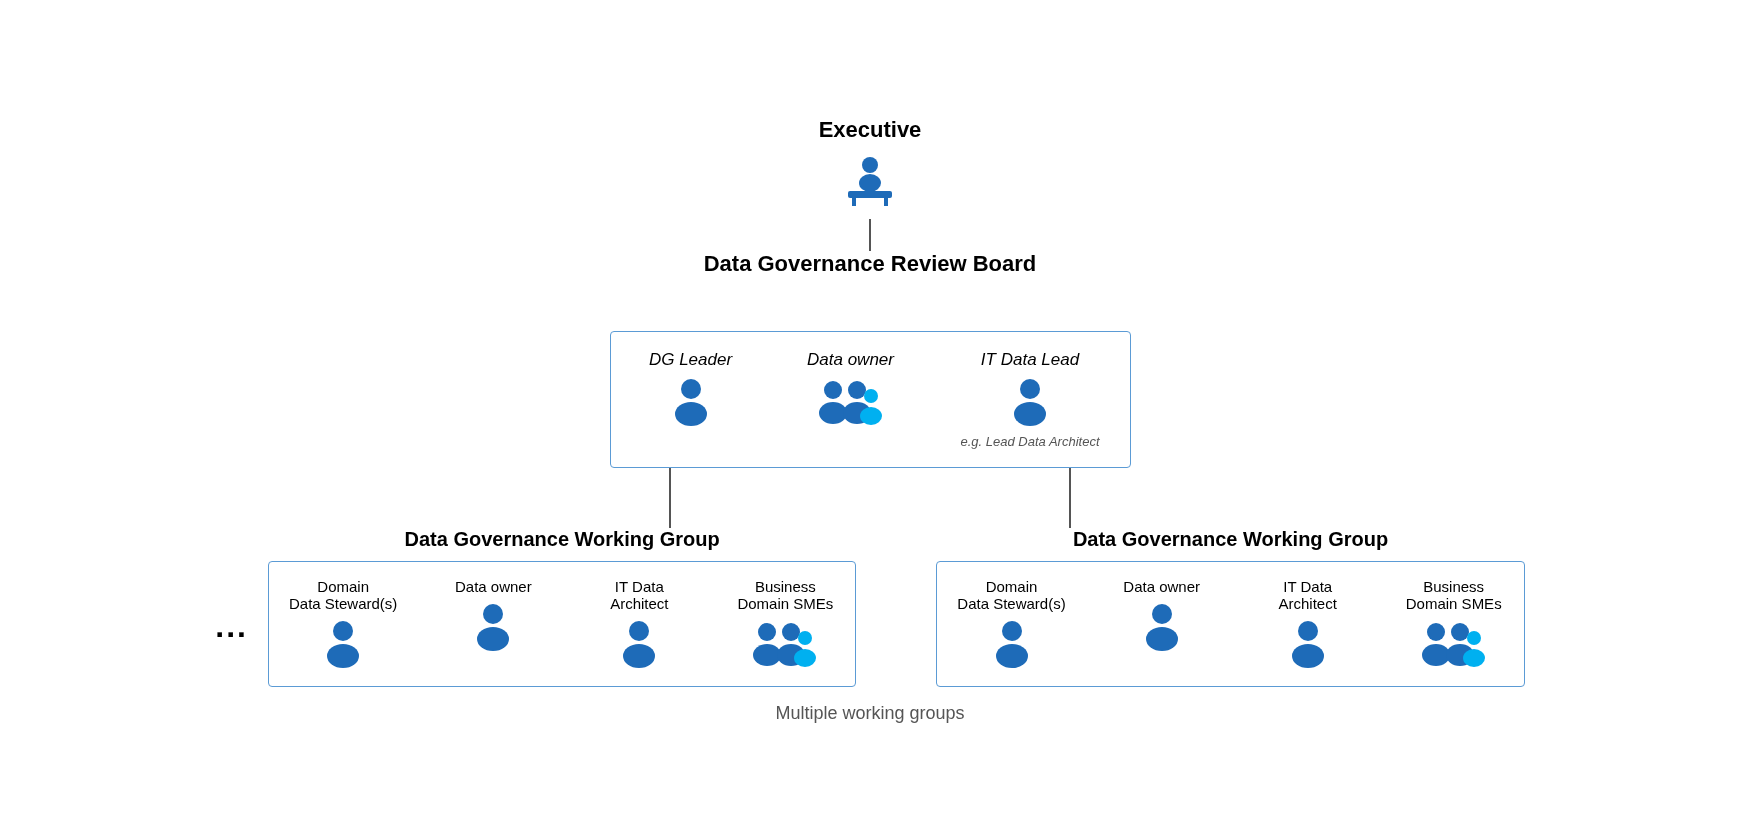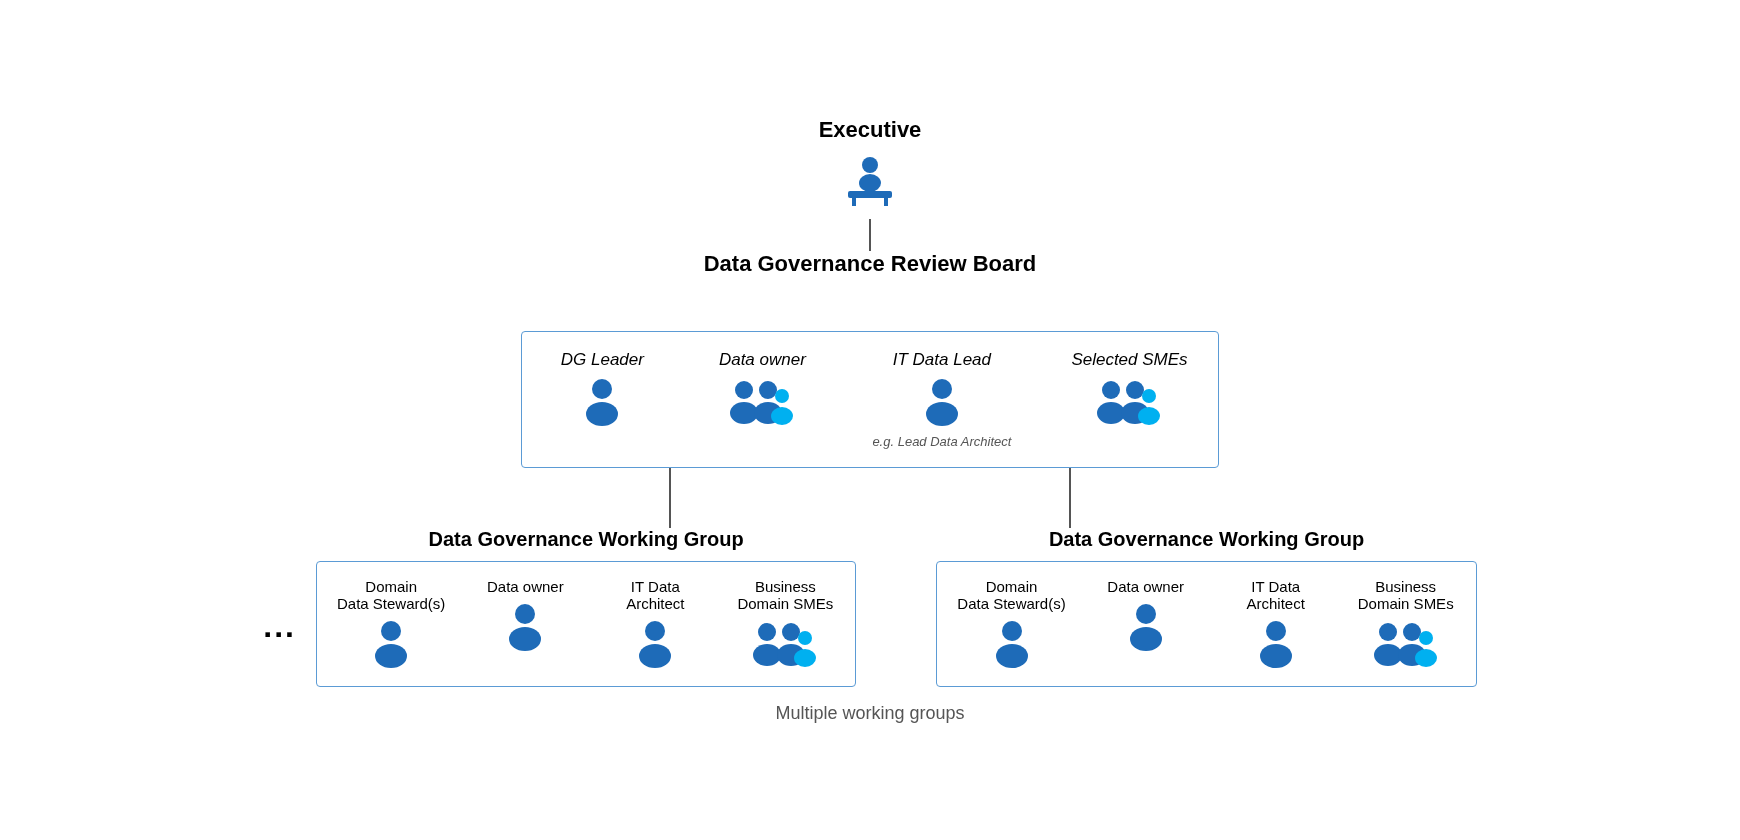--- a/index.html
+++ b/index.html
@@ -87,21 +87,21 @@
       margin-bottom: 10px;
       text-align: center;
     }
     .wg-box {
       border: 1.5px solid #5b9bd5;
       border-radius: 4px;
       display: flex;
       flex-direction: row;
       align-items: flex-start;
       padding: 16px 20px;
-      gap: 30px;
+      gap: 46px;
       background: #fff;
     }
     .footer-label {
       font-size: 18px;
       color: #555;
       margin-top: 18px;
       text-align: center;
     }
   </style>
 </head>
@@ -156,31 +156,20 @@
 
       <div class="role-cell">
         <span class="role-label">IT Data Lead</span>
         <svg width="44" height="52" viewBox="0 0 44 52">
           <circle cx="22" cy="13" r="10" fill="#1e6bb8"></circle>
           <ellipse cx="22" cy="38" rx="16" ry="12" fill="#1e6bb8"></ellipse>
         </svg>
         <span class="role-sublabel">e.g. Lead Data Architect</span>
       </div>
 
-      <div class="role-cell">
-        <span class="role-label">Selected SMEs</span>
-        <svg width="72" height="52" viewBox="0 0 72 52">
-          <circle cx="18" cy="14" r="9" fill="#1e6bb8"></circle>
-          <ellipse cx="18" cy="37" rx="14" ry="11" fill="#1e6bb8"></ellipse>
-          <circle cx="42" cy="14" r="9" fill="#1e6bb8"></circle>
-          <ellipse cx="42" cy="37" rx="14" ry="11" fill="#1e6bb8"></ellipse>
-          <circle cx="56" cy="20" r="7" fill="#00b0f0"></circle>
-          <ellipse cx="56" cy="40" rx="11" ry="9" fill="#00b0f0"></ellipse>
-        </svg>
-      </div>
 
     </div>
   </div>
 
   <svg width="900" height="60" viewBox="0 0 900 60" style="margin-top:0;">
 
     <line x1="250" y1="0" x2="250" y2="30" stroke="#555" stroke-width="2"></line>
 
     <line x1="650" y1="0" x2="650" y2="30" stroke="#555" stroke-width="2"></line>
 

